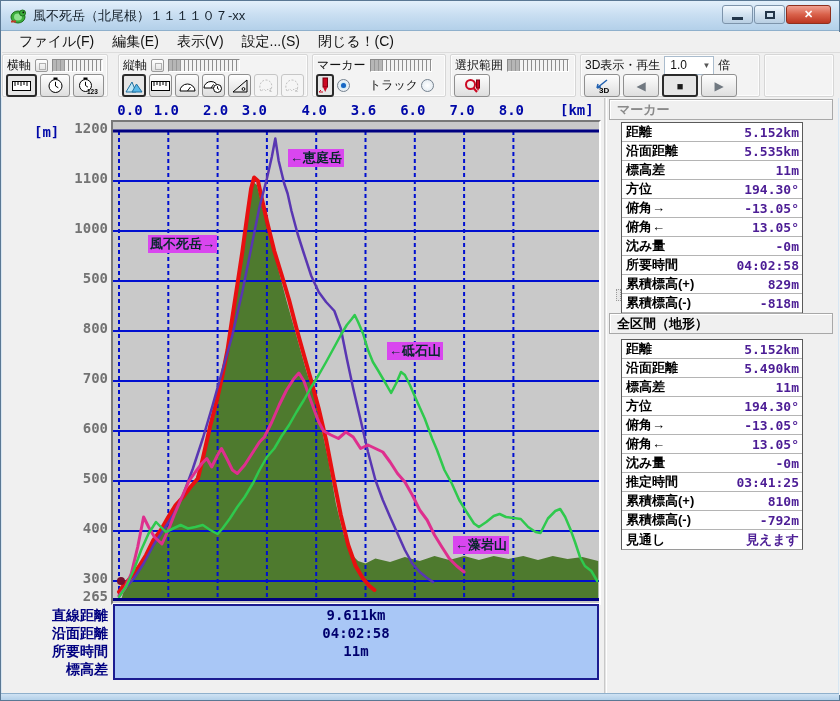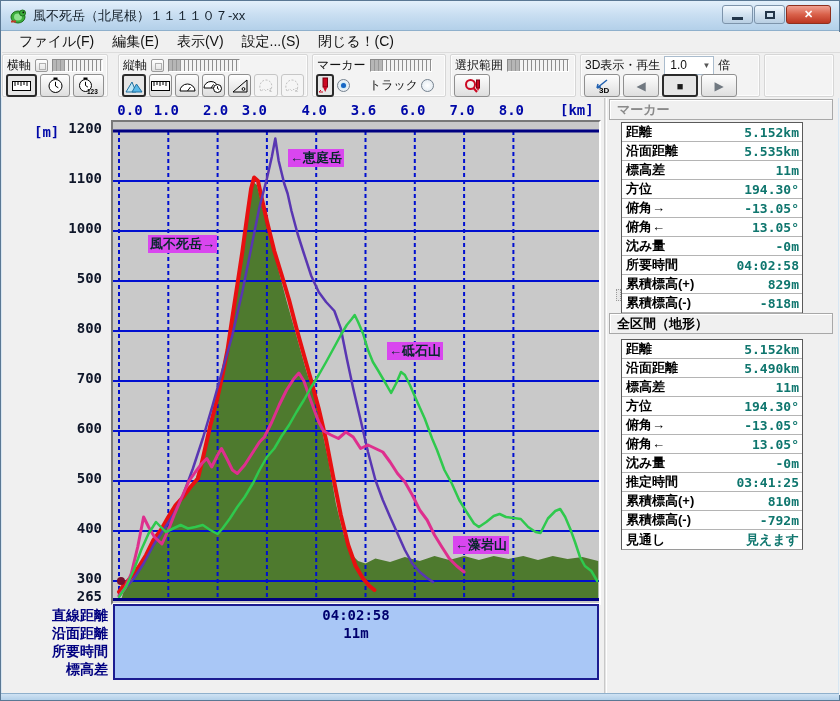--- a/index.html
+++ b/index.html
@@ -57,22 +57,22 @@
   .combo .drop { width:14px; height:100%; display:flex; align-items:center; justify-content:center;
                  font-size:8px; color:#555; }
   .play-glyph { font-size:12px; color:#707880; }
   .stop-glyph { font-size:11px; color:#1a1a1a; }
   
   .content { position:absolute; left:1px; top:97px; width:838px; height:597px; background:#f0f0f0; }
   .chart-region { position:absolute; left:2px; top:0; width:600px; height:597px; }
   .axis-unit { position:absolute; font:bold 14px "DejaVu Sans Mono",monospace; color:#0008a8; }
   .xtick { position:absolute; top:4px; width:30px; text-align:center;
            font:bold 14px "DejaVu Sans Mono",monospace; color:#0008a8; }
-  .ytick { position:absolute; left:36px; width:62px; text-align:right;
-           font:bold 14px "DejaVu Sans Mono",monospace; color:#0f172a; }
+  .ytick { position:absolute; left:42px; width:62px; text-align:right;
+           font:bold 14px "DejaVu Sans Mono",monospace; color:#737373; }
   .plot { position:absolute; left:107px; top:22px; width:490px; height:485px;
           border:2px solid; border-color:#787878 #ffffff #ffffff #787878; background:#c9c9c9; }
   .plot svg { display:block; }
   .mlabel { position:absolute; background:#d946ef; color:#06282a;
             font:bold 13px "Liberation Sans",sans-serif; padding:0 2px; white-space:nowrap; }
   .sum-labels { position:absolute; left:4px; top:508px; width:100px; }
   .sum-label { height:18px; text-align:right; font:bold 14px "Liberation Sans",sans-serif;
                color:#000080; line-height:18px; }
   .sum-box { position:absolute; left:109px; top:506px; width:486px; height:76px;
              background:#a9c7f6; border:2px solid #1c1c90; }
@@ -85,21 +85,21 @@
   .panel-header { position:absolute; left:1px; width:224px; height:21px; background:#f0f0f0;
                   border:1px solid #a8a8a8; box-shadow:inset 1px 1px 0 #ffffff;
                   font:bold 13px "Liberation Sans",sans-serif; line-height:19px; padding-left:7px; }
   .panel-header.dim { color:#8a8a8a; }
   .ptable { position:absolute; left:13px; width:182px; background:#fff;
             border:1px solid #5a5a5a; border-bottom-color:#9a9a9a; }
   .prow { height:19px; display:flex; justify-content:space-between; align-items:center;
           border-bottom:1px solid #b4b4b4; padding:0 3px 0 4px; }
   .prow:last-child { border-bottom:none; }
   .plabel { font:bold 13px "Liberation Sans",sans-serif; color:#000; white-space:nowrap; }
-  .pvalue { font:bold 13px "DejaVu Sans Mono",monospace; color:#0f766e; white-space:nowrap; }
+  .pvalue { font:bold 13px "DejaVu Sans Mono",monospace; color:#4c1d95; white-space:nowrap; }
   .grip { position:absolute; left:-6px; width:5px; height:12px;
           border:1px dotted #9a9a9a; background:#e8e8e8; }
   
   .win-bottom { position:absolute; left:0; bottom:0; width:100%; height:7px;
                 background:linear-gradient(#cfe2f3,#b3d0e9); border-top:1px solid #8fb0cc; }
   .win-side { position:absolute; top:97px; width:1px; height:597px; background:#d8e6f2; }
 </style>
 </head>
 <body>
 
@@ -370,20 +370,21 @@
 
       <div class="sum-labels">
 
       <div class="sum-label">直線距離</div>
           <div class="sum-label">沿面距離</div>
           <div class="sum-label">所要時間</div>
           <div class="sum-label">標高差</div>
         </div>
       <div class="sum-box">
 
+          <div class="sum-value">9.611km</div>
           <div class="sum-value">04:02:58</div>
           <div class="sum-value">11m</div>
         </div>
     </div>
 
     <div class="vdivider"></div>
 
     <div class="right-panel">
       <div class="panel-header dim" style="top:1px;">マーカー</div>
       <div class="ptable" style="top:24px;">

